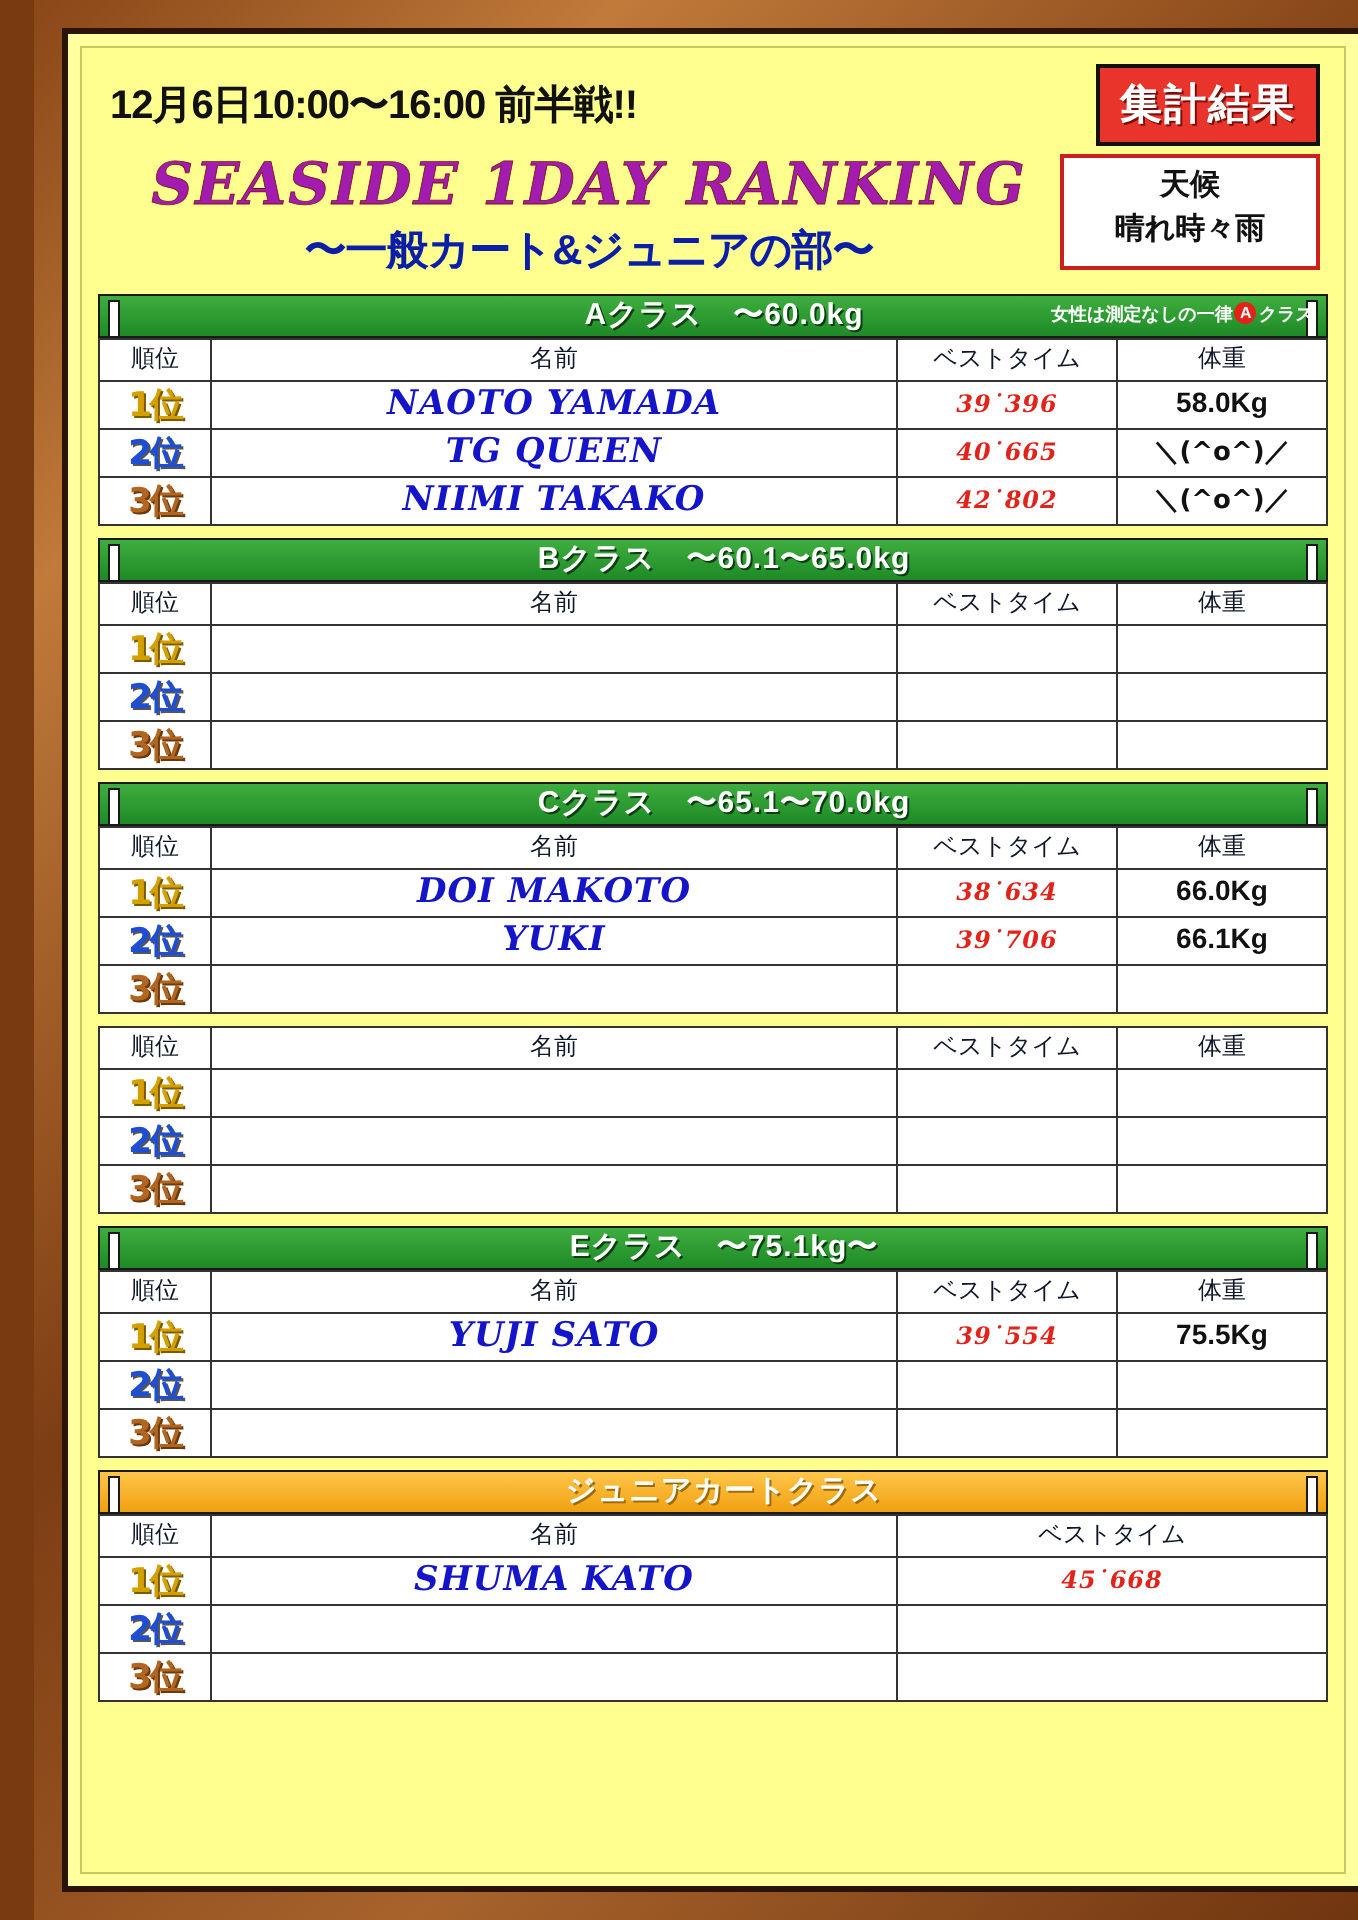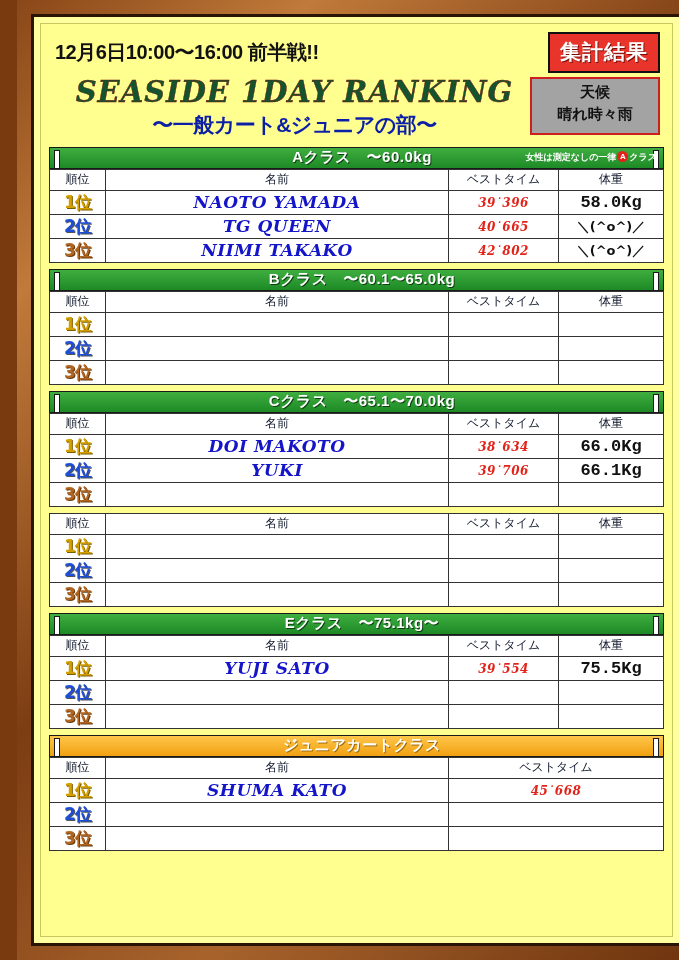--- a/index.html
+++ b/index.html
@@ -73,38 +73,38 @@
   .title-block {
     text-align: center;
     flex: 1;
     padding-left: 10px;
   }
   .main-title {
     font-family: "DejaVu Serif", serif;
     font-style: italic;
     font-weight: bold;
     font-size: 29px;
-    color: #14532d;
+    color: #a21caf;
     letter-spacing: 1px;
     -webkit-text-stroke: 0.4px #7a0d08;
     line-height: 1.1;
     white-space: nowrap;
     text-align: center;
   }
   .sub-title {
     font-weight: bold;
     font-size: 21px;
     color: #0b1ea8;
     margin-top: 2px;
     letter-spacing: -0.5px;
     white-space: nowrap;
   }
   .weather-box {
     border: 2px solid #cc2020;
-    background: #a3a3a3;
+    background: #ffffff;
     width: 130px;
     min-height: 58px;
     box-sizing: border-box;
     text-align: center;
     padding: 4px 2px;
     margin-right: 4px;
   }
   .weather-label {
     font-weight: bold;
     font-size: 15px;
@@ -222,23 +222,23 @@
   }
   .time {
     font-family: "DejaVu Serif", serif;
     font-style: italic;
     font-weight: bold;
     font-size: 12px;
     color: #e2231a;
     letter-spacing: 0.5px;
   }
   .weight {
-    font-family: Liberation Mono, monospace;
-    font-weight: bold;
-    font-size: 17px;
+    font-family: Liberation Sans, sans-serif;
+    font-weight: bold;
+    font-size: 14px;
     color: #111111;
   }
   .weight.face {
     font-family: "DejaVu Sans", sans-serif;
     font-size: 13px;
     font-weight: bold;
   }
 </style>
 </head>
 <body>

